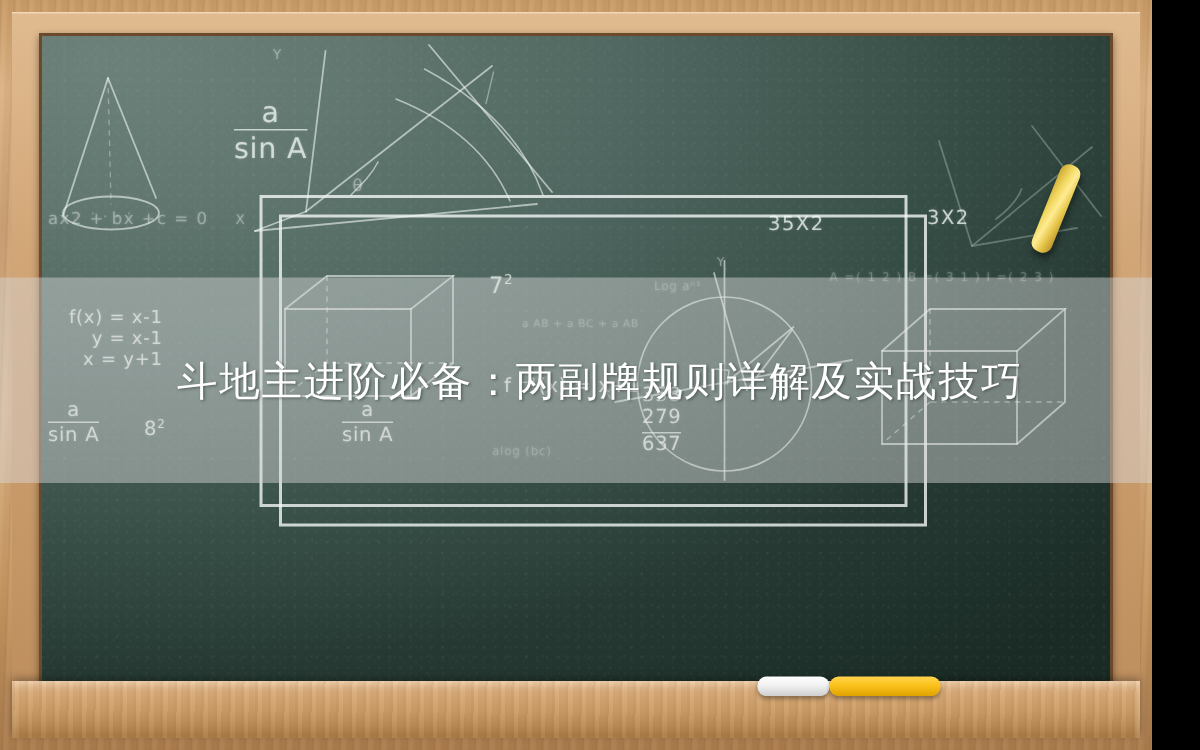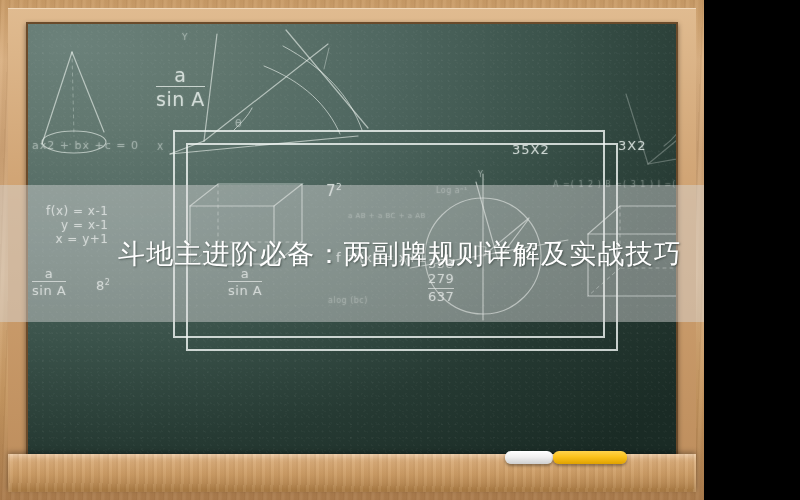--- a/index.html
+++ b/index.html
@@ -9,21 +9,21 @@
   }
   body {
     width: 800px;
     height: 500px;
     overflow: hidden;
     font-family: "Liberation Sans", sans-serif;
   }
 
   #stage {
     position: relative;
-    width: 704px;
+    width: 768px;
     height: 500px;
     overflow: hidden;
     background: #0369a1;
   }
 
   
   .wood-frame {
     position: absolute;
     inset: 0;
     background:

